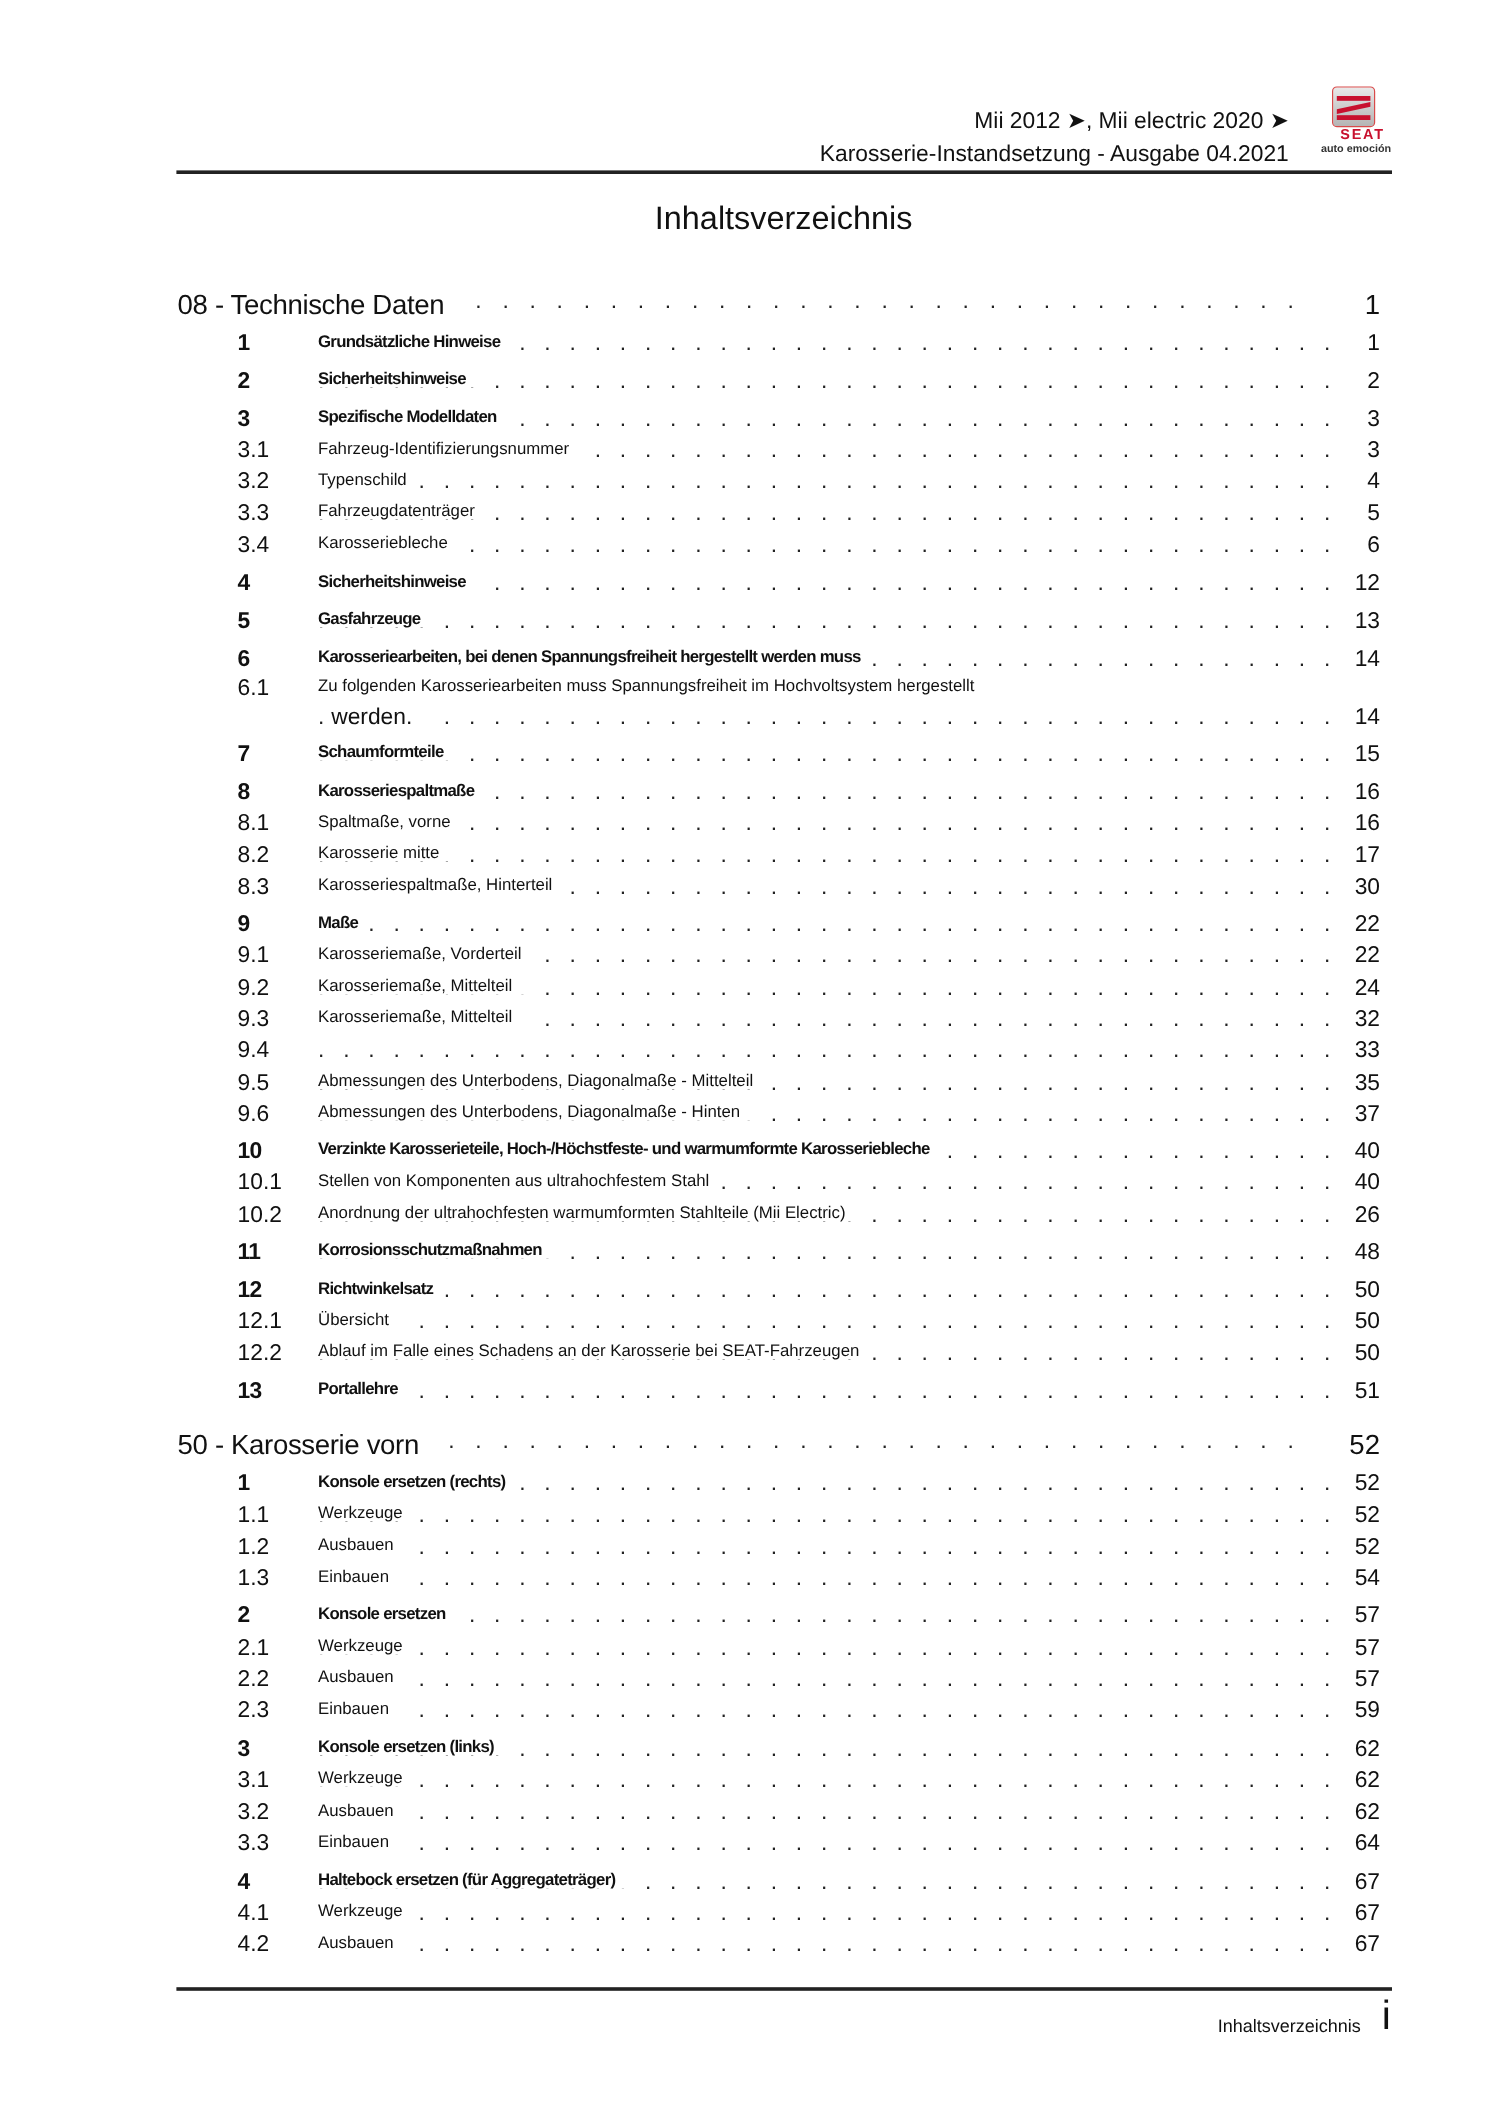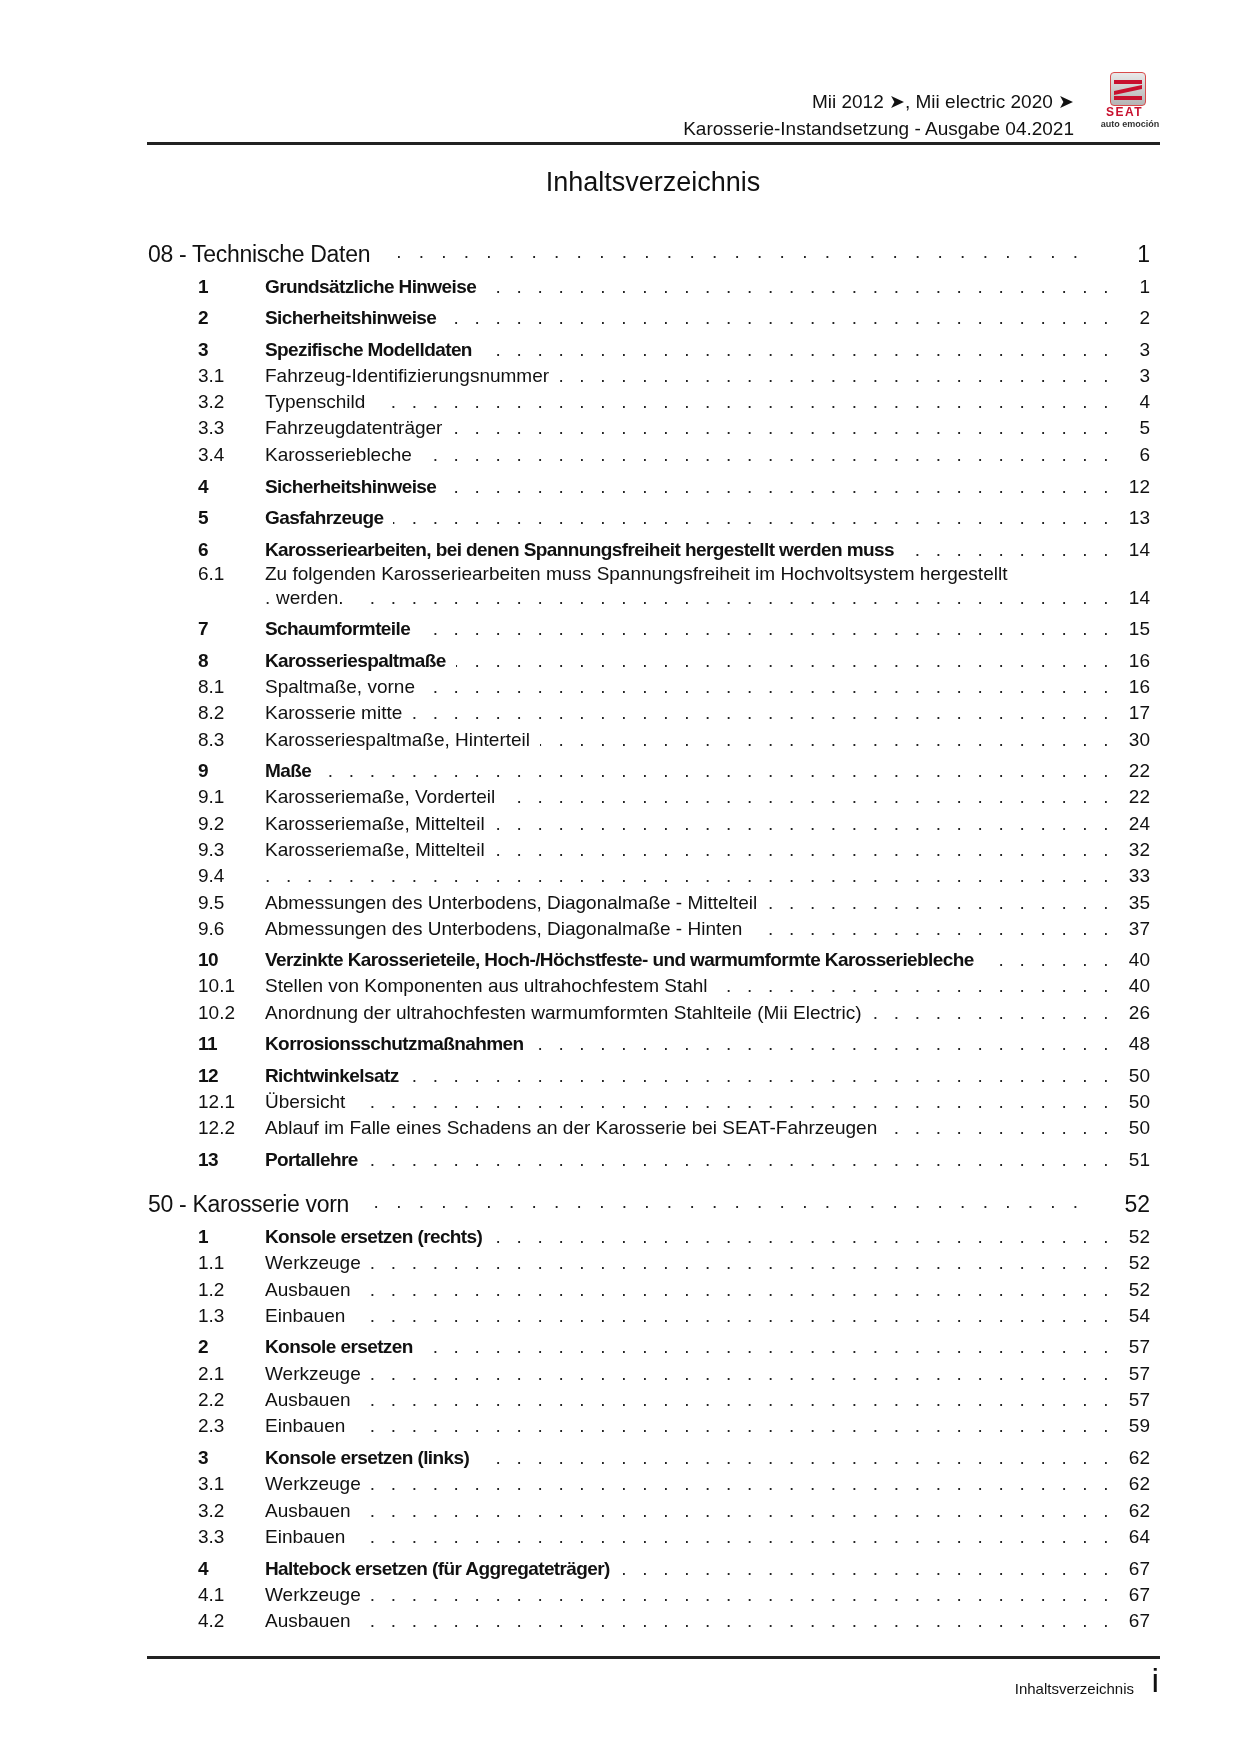--- a/index.html
+++ b/index.html
@@ -6,28 +6,28 @@
   body { width: 1240px; height: 1753px; position: relative; font-family: "Liberation Sans", sans-serif; color: #111; overflow: hidden; }
   .header-line1 { position: absolute; right: 166px; top: 91px; font-size: 19px; line-height: 22px; white-space: nowrap; }
   .header-line2 { position: absolute; right: 166px; top: 118px; font-size: 19px; line-height: 22px; white-space: nowrap; }
   .logo { position: absolute; left: 1098px; top: 72px; width: 64px; height: 60px; }
   .logo-mark { position: absolute; left: 12px; top: 0; width: 36px; height: 34px; border-radius: 4px;
     background: linear-gradient(180deg, #e9e9e9 0%, #c8c8c8 60%, #b5b5b5 100%); border: 1px solid #d84a4a; box-sizing: border-box; overflow: hidden; }
   .logo-mark .s1, .logo-mark .s2, .logo-mark .s3 { position: absolute; left: 3px; right: 3px; height: 4px; background: #c8102e; }
   .logo-mark .s1 { top: 7px; }
   .logo-mark .s2 { top: 15px; transform: skewY(-12deg); }
   .logo-mark .s3 { top: 23px; }
-  .logo-word { position: absolute; left: 8px; top: 34px; width: 48px; text-align: left; font-size: 12px; font-weight: bold; letter-spacing: 1.5px; color: #c8102e; line-height: 13px; }
+  .logo-word { position: absolute; left: 8px; top: 34px; width: 48px; text-align: right; font-size: 12px; font-weight: bold; letter-spacing: 1.5px; color: #c8102e; line-height: 13px; }
   .logo-tag { position: absolute; left: -2px; top: 47px; width: 68px; text-align: center; font-size: 9px; color: #333; line-height: 10px; white-space: nowrap; font-weight: bold; }
   .rule-top { position: absolute; left: 147px; width: 1013px; top: 142px; height: 3px; background: #222; }
   .doc-title { position: absolute; left: 0; width: 1306px; top: 166px; text-align: center; font-size: 27px; line-height: 32px; }
   .toc { position: absolute; left: 0; top: 0; width: 1240px; }
   .row { position: absolute; left: 0; width: 1240px; height: 24px; }
   .row .num { position: absolute; left: 198px; font-size: 19px; white-space: nowrap; }
-  .row .title { position: absolute; left: 265px; font-size: 19px; white-space: nowrap; background: #fff; padding-right: 10px; z-index: 1; }
+  .row .title { position: absolute; left: 265px; font-size: 14px; white-space: nowrap; background: #fff; padding-right: 10px; z-index: 1; }
   .row .dots { position: absolute; left: 265px; right: 128px; top: 0; height: 24px; overflow: hidden; white-space: nowrap; font-size: 19px; letter-spacing: 5.2px; color: #222; text-align: right; }
   .row .page { position: absolute; right: 90px; font-size: 19px; white-space: nowrap; text-align: right; }
   .row.bold .title, .row.bold .num { font-weight: bold; letter-spacing: -0.6px; }
   .row.chapter .title { left: 148px; font-size: 23px; font-weight: normal; letter-spacing: -0.3px; }
   .row.chapter .page { font-size: 23px; }
   .row.chapter .dots { left: 148px; right: 150px; font-size: 19px; letter-spacing: 6px; }
   .row.wrap .title { top: -24px; }
   .row.wrap .title2 { position: absolute; left: 276px; top: 0; font-size: 19px; background: #fff; padding-right: 10px; z-index: 1; white-space: nowrap; }
   .rule-bottom { position: absolute; left: 147px; width: 1013px; top: 1656px; height: 3px; background: #222; }
   .footer-label { position: absolute; right: 106px; top: 1680px; font-size: 15px; line-height: 18px; }

